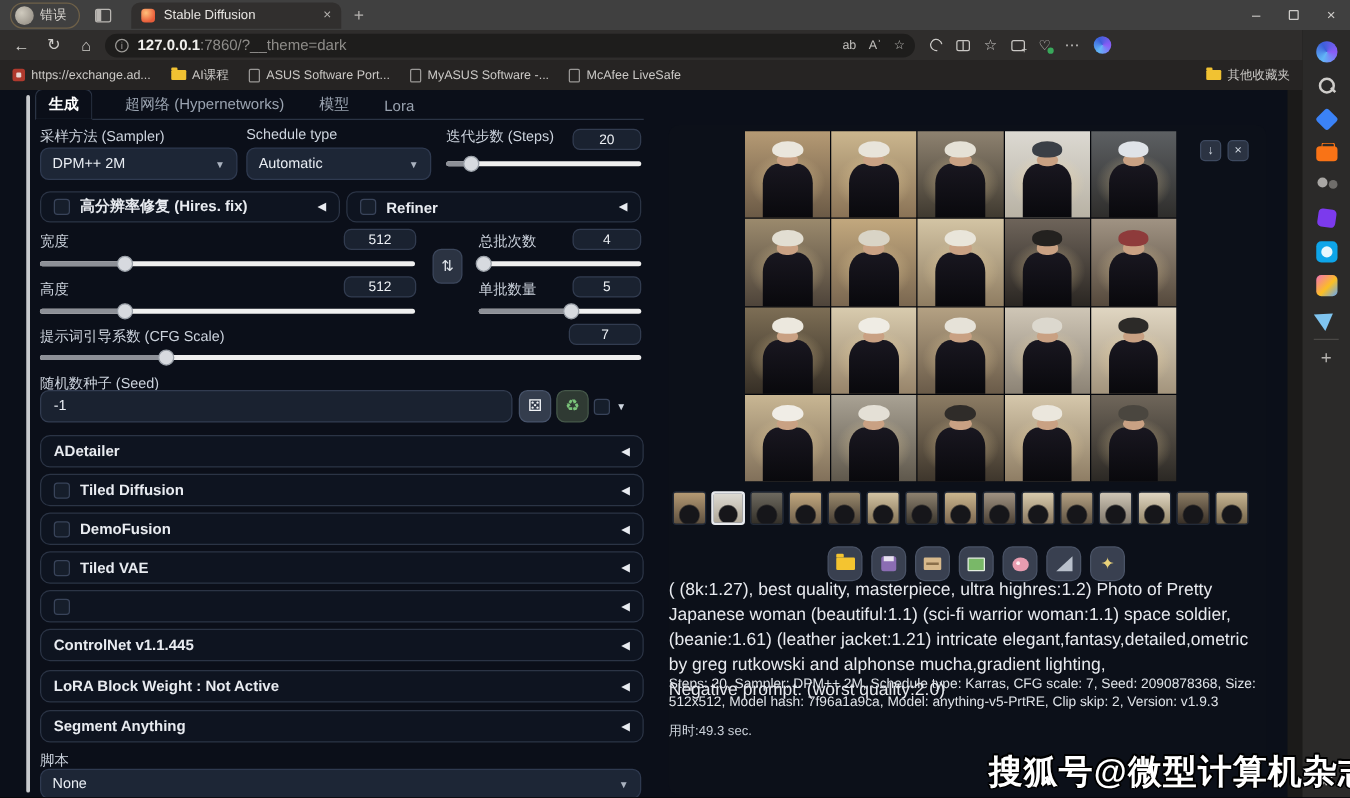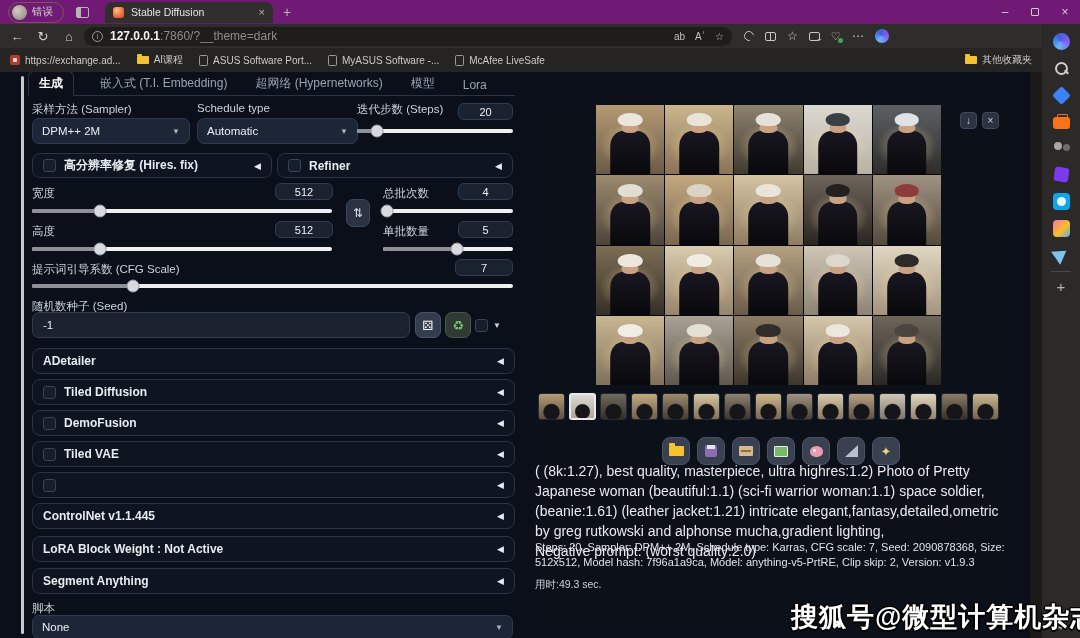--- a/index.html
+++ b/index.html
@@ -1,20 +1,20 @@
 <!DOCTYPE html>
 <html><head>
 <meta charset="utf-8">
 <style>
   html,body{margin:0;padding:0;background:#000;}
   *{box-sizing:border-box;font-family:"Liberation Sans","DejaVu Sans",sans-serif;}
   .screen{position:relative;width:1080px;height:638px;background:#1b1a19;overflow:hidden;}
 
   
-  .tabbar{position:absolute;left:0;top:0;width:1080px;height:24px;background:#701a75;display:flex;align-items:center;}
+  .tabbar{position:absolute;left:0;top:0;width:1080px;height:24px;background:#404040;display:flex;align-items:center;}
   .profile-pill{display:flex;align-items:center;gap:5px;margin-left:8px;padding:2px 10px 2px 3px;border:1px solid #6e6least;border:1px solid #6e6048;border-radius:999px;color:#d8d5d0;font-size:10.5px;}
   .avatar{width:15px;height:15px;border-radius:50%;background:radial-gradient(circle at 35% 35%,#cfcabe,#8b857c);}
   .ws-icon{width:13px;height:11px;border:1.4px solid #b9b6b2;border-radius:2px;margin-left:12px;position:relative;}
   .ws-icon::before{content:"";position:absolute;left:0;top:0;bottom:0;width:4px;background:#b9b6b2;}
   .tab{display:flex;align-items:center;gap:7px;margin-left:16px;width:168px;height:21px;padding:0 8px;background:#312f2e;border-radius:7px 7px 0 0;color:#e6e4e1;font-size:10.5px;}
   .favicon{width:11px;height:11px;border-radius:3px;background:radial-gradient(circle at 35% 30%,#ffc07a,#e85d3a 70%);flex:0 0 auto;}
   .tab-title{white-space:nowrap;overflow:hidden;flex:1;}
   .tab-x{color:#b5b2af;font-size:11px;}
   .newtab{color:#b5b2af;font-size:14px;margin-left:10px;}
   .wincontrols{margin-left:auto;display:flex;align-items:center;height:100%;}
@@ -219,33 +219,32 @@
     <span class="sb-div"></span>
     <span class="sb-plus">+</span>
     <span class="sb-gear">⚙</span>
   </div>
 
   <div class="page">
     <div class="left-line"></div>
 
     <div class="sd-tabs">
       <span class="sd-tab active">生成</span>
-      <span class="sd-tab">嵌入式 (T.I. Embedding)</span>
       <span class="sd-tab">超网络 (Hypernetworks)</span>
       <span class="sd-tab">模型</span>
       <span class="sd-tab">Lora</span>
     </div>
 
     <span class="lbl" style="left:32px;top:30px">采样方法 (Sampler)</span>
     <div class="dd" style="left:32px;top:46px;width:158px;height:26px">
       <span>DPM++ 2M</span>
         <span class="caret">▼</span>
     </div>
     <span class="lbl" style="left:197px;top:30px">Schedule type</span>
-    <div class="dd" style="left:197px;top:46px;width:161px;height:26px">
+    <div class="dd" style="left:197px;top:46px;width:148px;height:26px">
       <span>Automatic</span>
         <span class="caret">▼</span>
     </div>
     <span class="lbl" style="left:357px;top:30px">迭代步数 (Steps)</span>
     <div class="numbox" style="left:458px;top:31px;width:55px;height:17px">20</div>
     <div class="slider" style="left:357px;top:57px;width:156px">
         <i class="sl-fill" style="width: 13%;"></i>
         <i class="sl-knob" style="left: 13%;"></i>
       </div>
 

